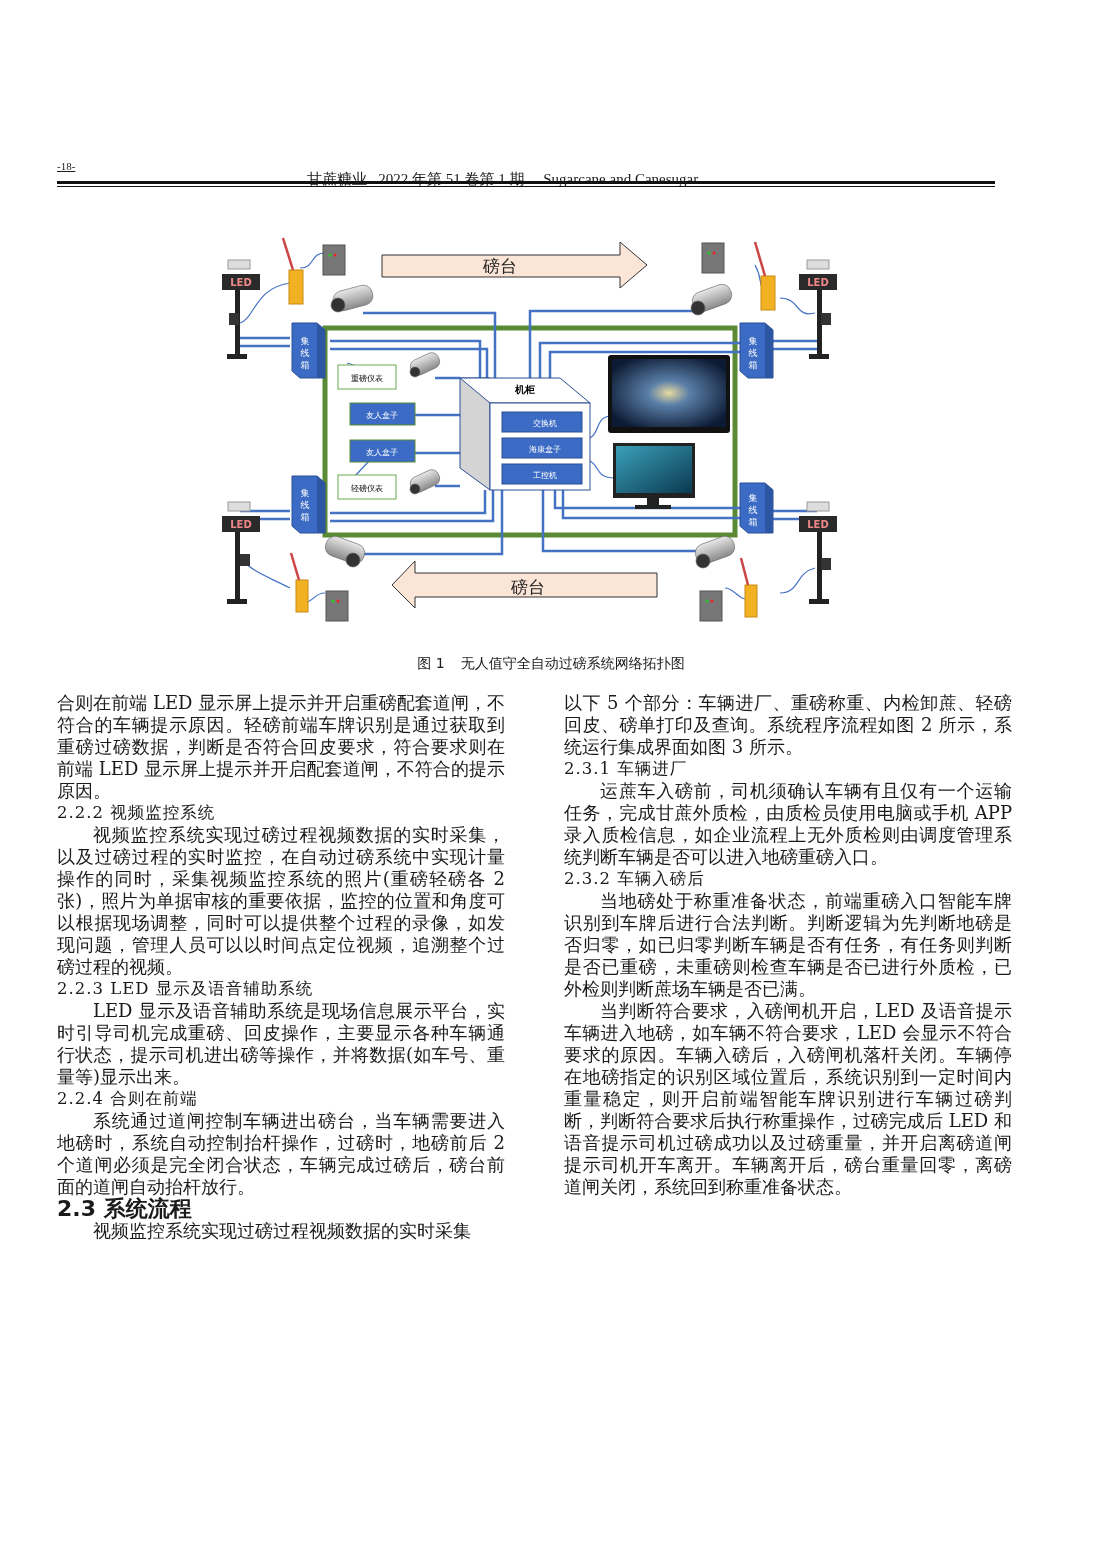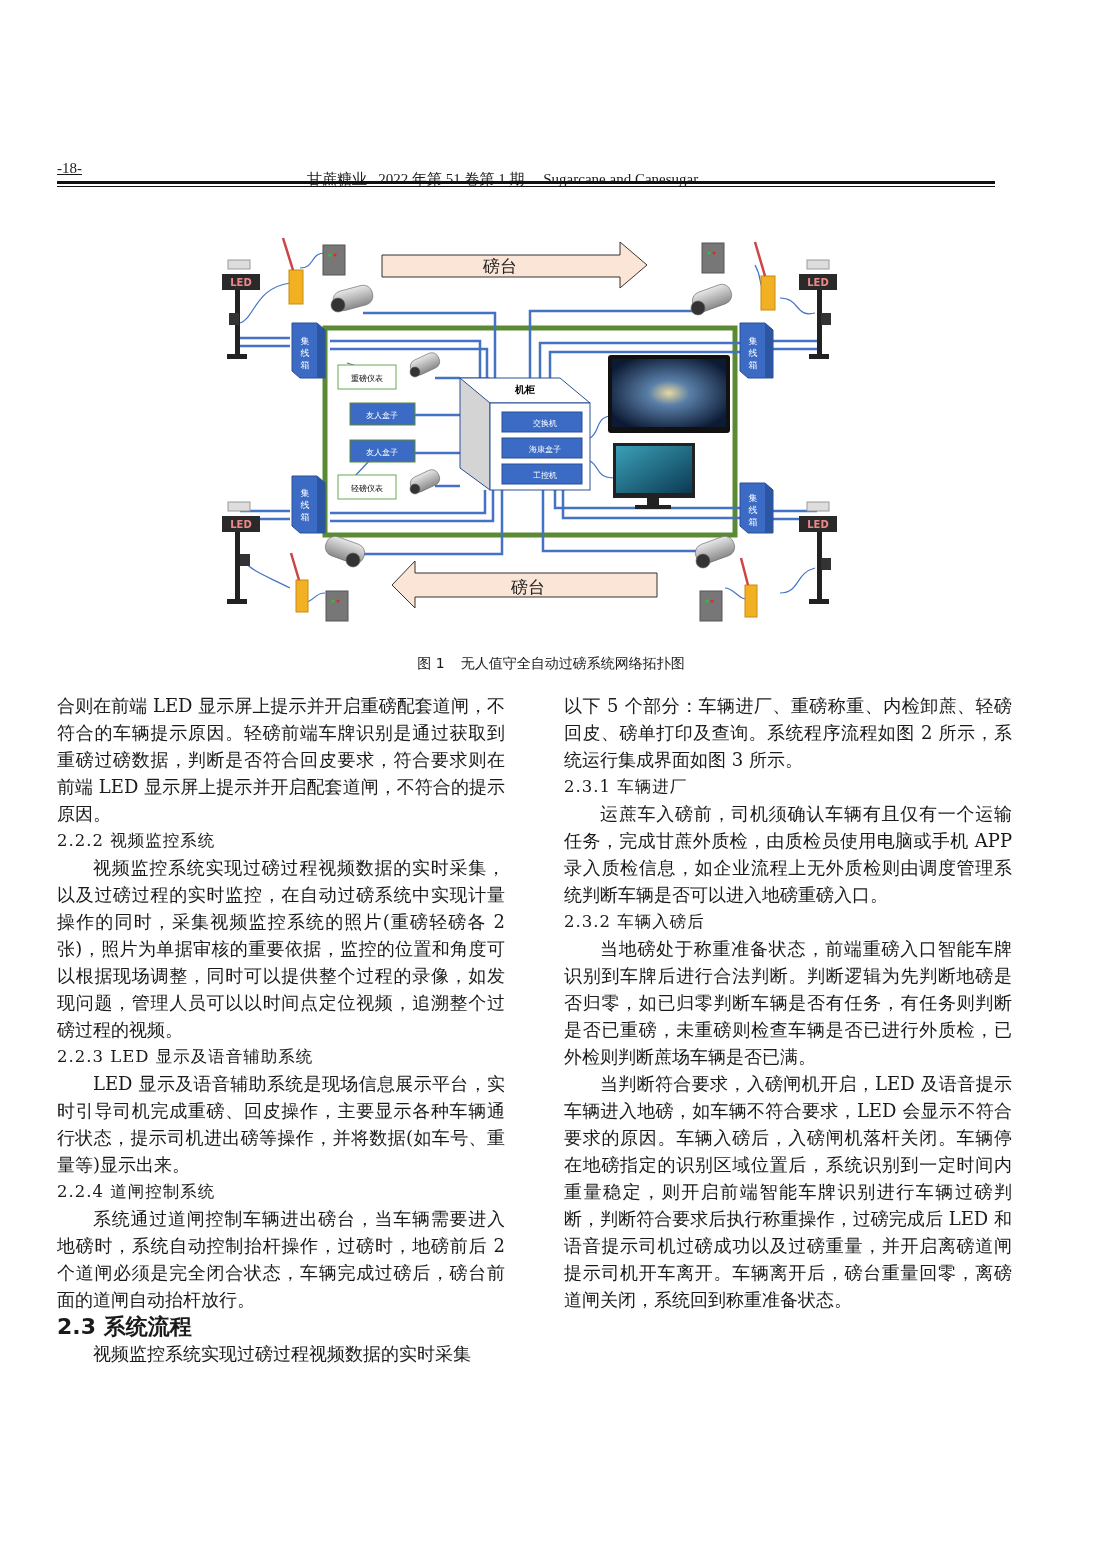--- a/index.html
+++ b/index.html
@@ -1,25 +1,25 @@
 <!DOCTYPE html>
 <html><head>
 <meta charset="utf-8">
 <style>
   html,body{margin:0;padding:0;background:#fff;}
   body{width:1102px;height:1559px;position:relative;overflow:hidden;font-family:"DejaVu Serif","Liberation Serif",serif;color:#1a1a1a;}
   .header{position:absolute;left:57px;top:158px;width:938px;height:26px;}
-  .pg{position:absolute;left:0;top:2px;font-size:15px;font-family:"Liberation Serif",serif;text-decoration:underline;}
+  .pg{position:absolute;left:0;top:2px;font-size:11px;font-family:"Liberation Serif",serif;text-decoration:underline;}
   .jt{position:absolute;left:250px;top:12px;font-size:15px;font-family:"Liberation Serif",serif;white-space:pre;}
   .rule1{position:absolute;left:57px;top:181px;width:938px;height:3px;background:#111;}
   .rule2{position:absolute;left:57px;top:186px;width:938px;height:1px;background:#111;}
   .fig{position:absolute;left:195px;top:228px;width:665px;height:405px;}
   .caption{position:absolute;left:0;width:1102px;top:655px;text-align:center;font-size:14px;font-family:"DejaVu Sans",sans-serif;}
   .caption span{margin:16px 8px;}
-  .col{position:absolute;top:692px;width:448px;font-size:18px;line-height:27px;text-align:justify;}
+  .col{position:absolute;top:692px;width:448px;font-size:18px;line-height:22px;text-align:justify;}
   .col.left{left:57px;}
   .col.right{left:544px;margin-left:20px;}
   .col p{margin:0;}
   .ind{text-indent:2em;}
   .h{font-size:16.5px;letter-spacing:1px;}
   .h3b{font-weight:bold;font-family:"DejaVu Sans",sans-serif;font-size:22px;}
   .dlabel{font-family:"DejaVu Sans",sans-serif;}
 </style>
 </head>
 <body>
@@ -272,21 +272,21 @@
 <div class="caption">
   <span>图 1</span><span>无人值守全自动过磅系统网络拓扑图</span>
 </div>
 
 <div class="col left">
   <p>合则在前端 LED 显示屏上提示并开启重磅配套道闸，不符合的车辆提示原因。轻磅前端车牌识别是通过获取到重磅过磅数据，判断是否符合回皮要求，符合要求则在前端 LED 显示屏上提示并开启配套道闸，不符合的提示原因。</p>
   <p class="h">2.2.2  视频监控系统</p>
   <p class="ind">视频监控系统实现过磅过程视频数据的实时采集，以及过磅过程的实时监控，在自动过磅系统中实现计量操作的同时，采集视频监控系统的照片(重磅轻磅各 2 张)，照片为单据审核的重要依据，监控的位置和角度可以根据现场调整，同时可以提供整个过程的录像，如发现问题，管理人员可以以时间点定位视频，追溯整个过磅过程的视频。</p>
   <p class="h">2.2.3 LED 显示及语音辅助系统</p>
   <p class="ind">LED 显示及语音辅助系统是现场信息展示平台，实时引导司机完成重磅、回皮操作，主要显示各种车辆通行状态，提示司机进出磅等操作，并将数据(如车号、重量等)显示出来。</p>
-  <p class="h">2.2.4  道闸控制系统</p>
+  <p class="h">2.2.4  合则在前端</p>
   <p class="ind">系统通过道闸控制车辆进出磅台，当车辆需要进入地磅时，系统自动控制抬杆操作，过磅时，地磅前后 2 个道闸必须是完全闭合状态，车辆完成过磅后，磅台前面的道闸自动抬杆放行。</p>
   <p class="h3b">2.3  系统流程</p>
   <p class="ind">视频监控系统实现过磅过程视频数据的实时采集</p>
 </div>
 
 <div class="col right">
   <p>以下 5 个部分：车辆进厂、重磅称重、内检卸蔗、轻磅回皮、磅单打印及查询。系统程序流程如图 2 所示，系统运行集成界面如图 3 所示。</p>
   <p class="h">2.3.1  车辆进厂</p>
   <p class="ind">运蔗车入磅前，司机须确认车辆有且仅有一个运输任务，完成甘蔗外质检，由质检员使用电脑或手机 APP 录入质检信息，如企业流程上无外质检则由调度管理系统判断车辆是否可以进入地磅重磅入口。</p>
   <p class="h">2.3.2  车辆入磅后</p>

